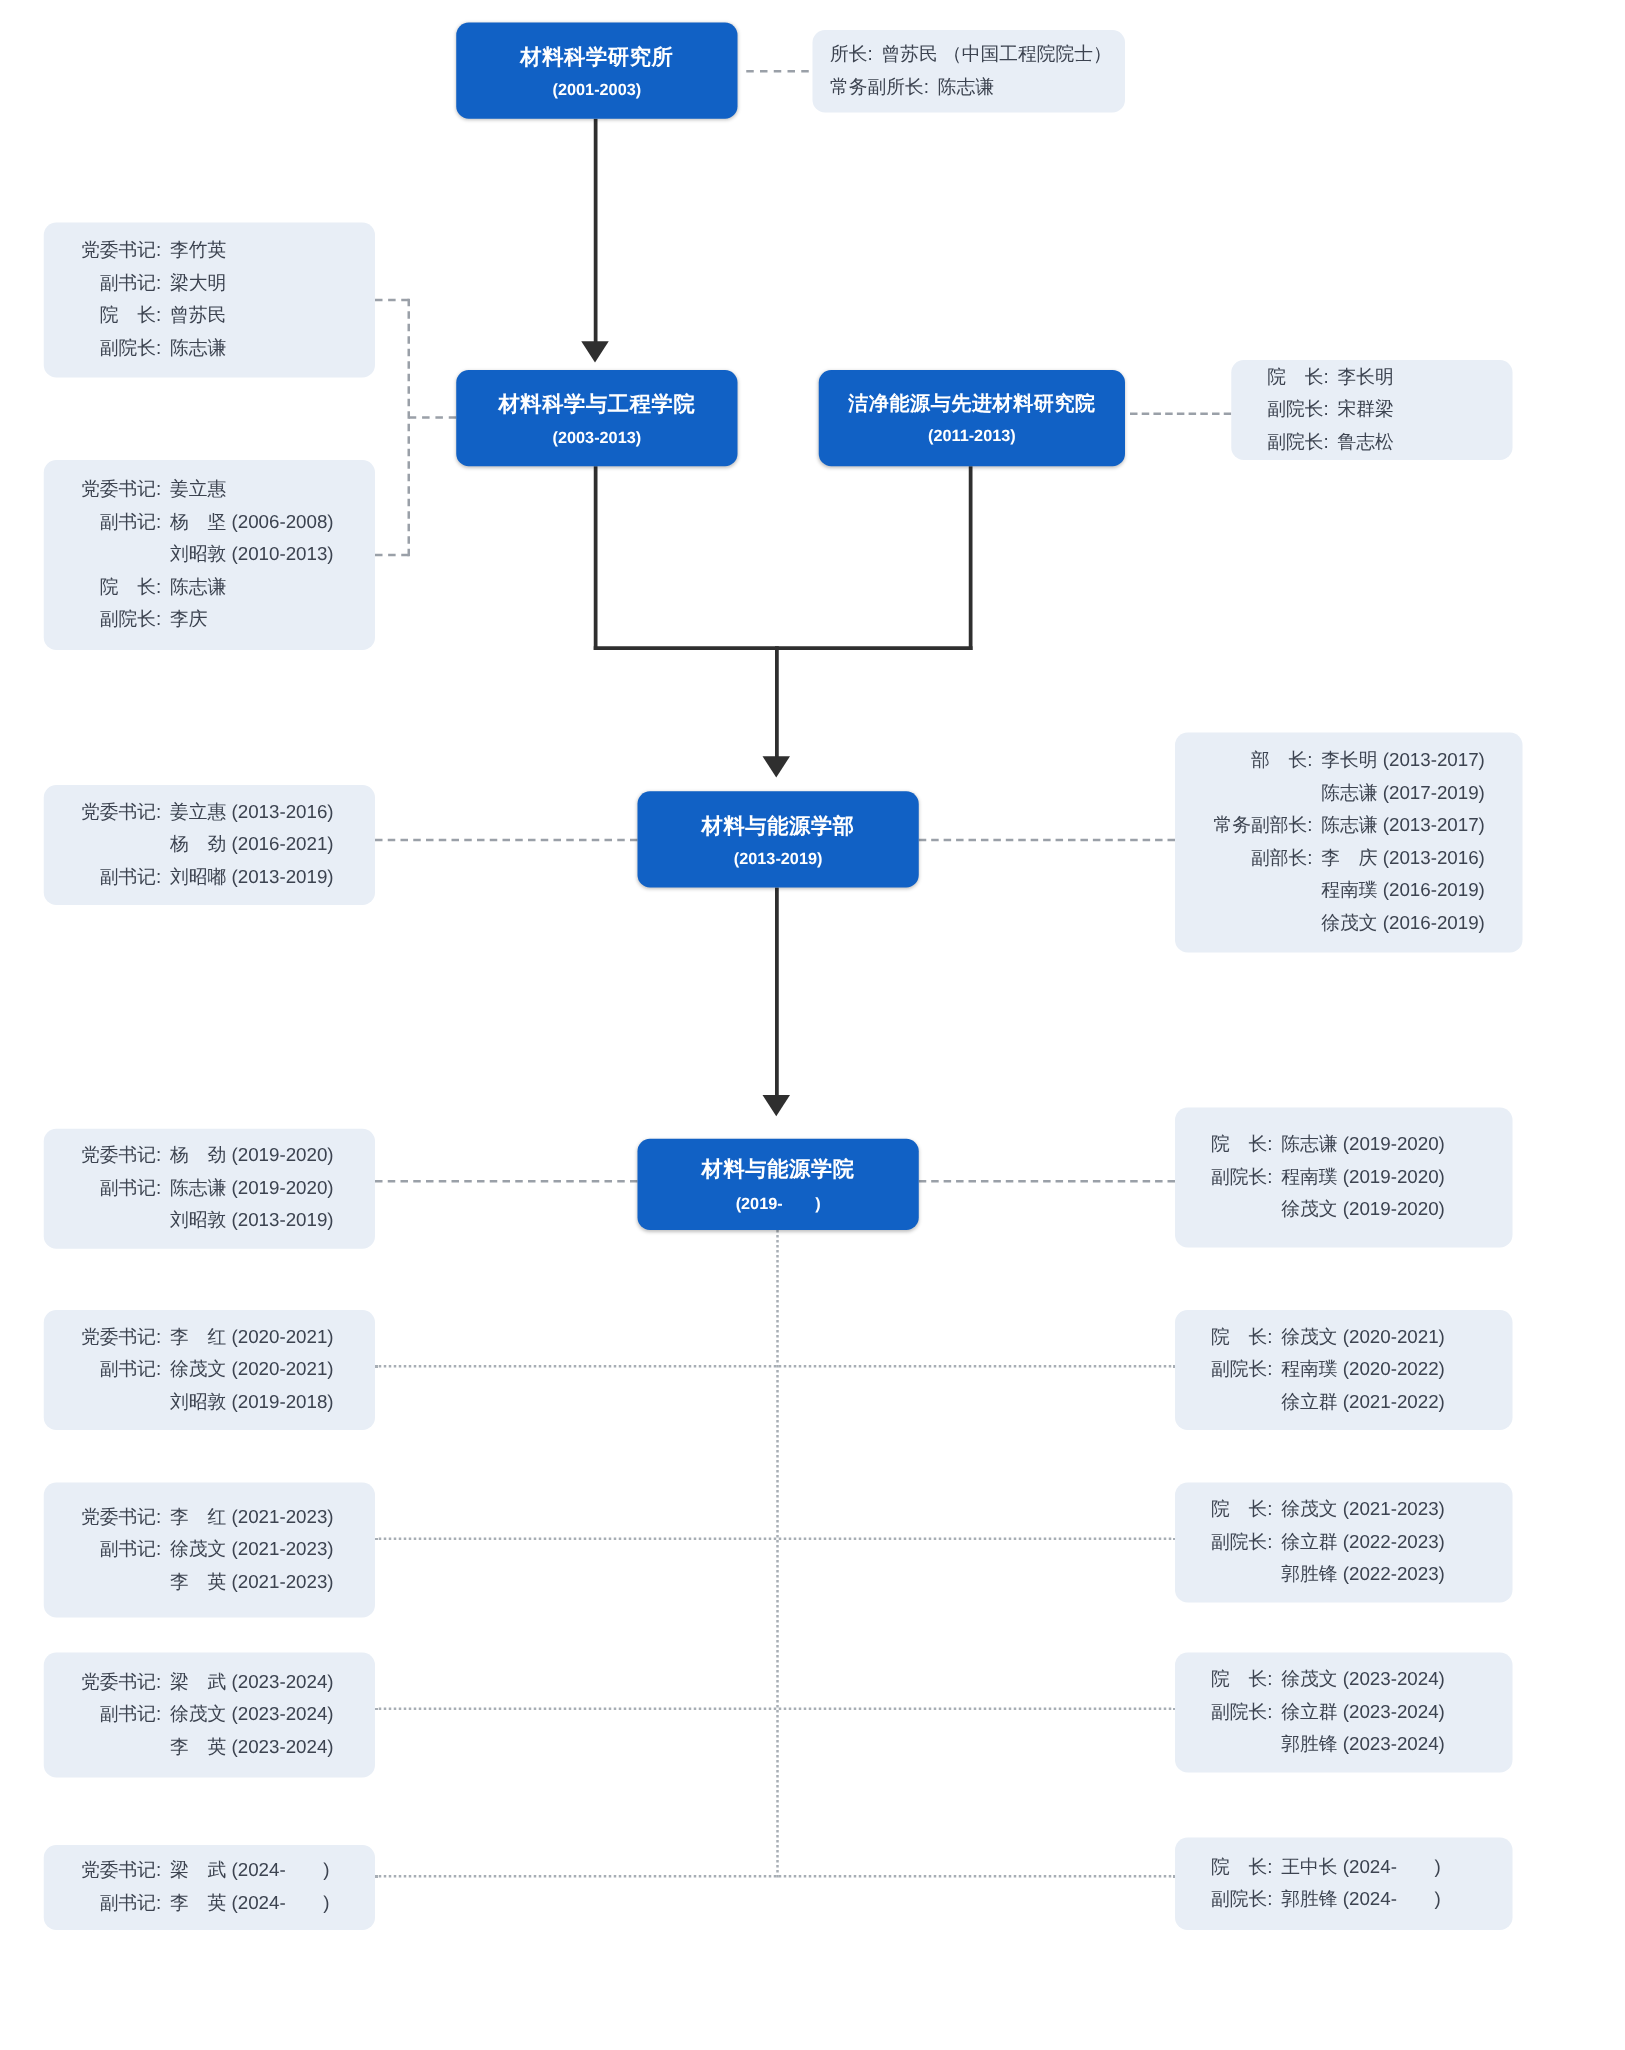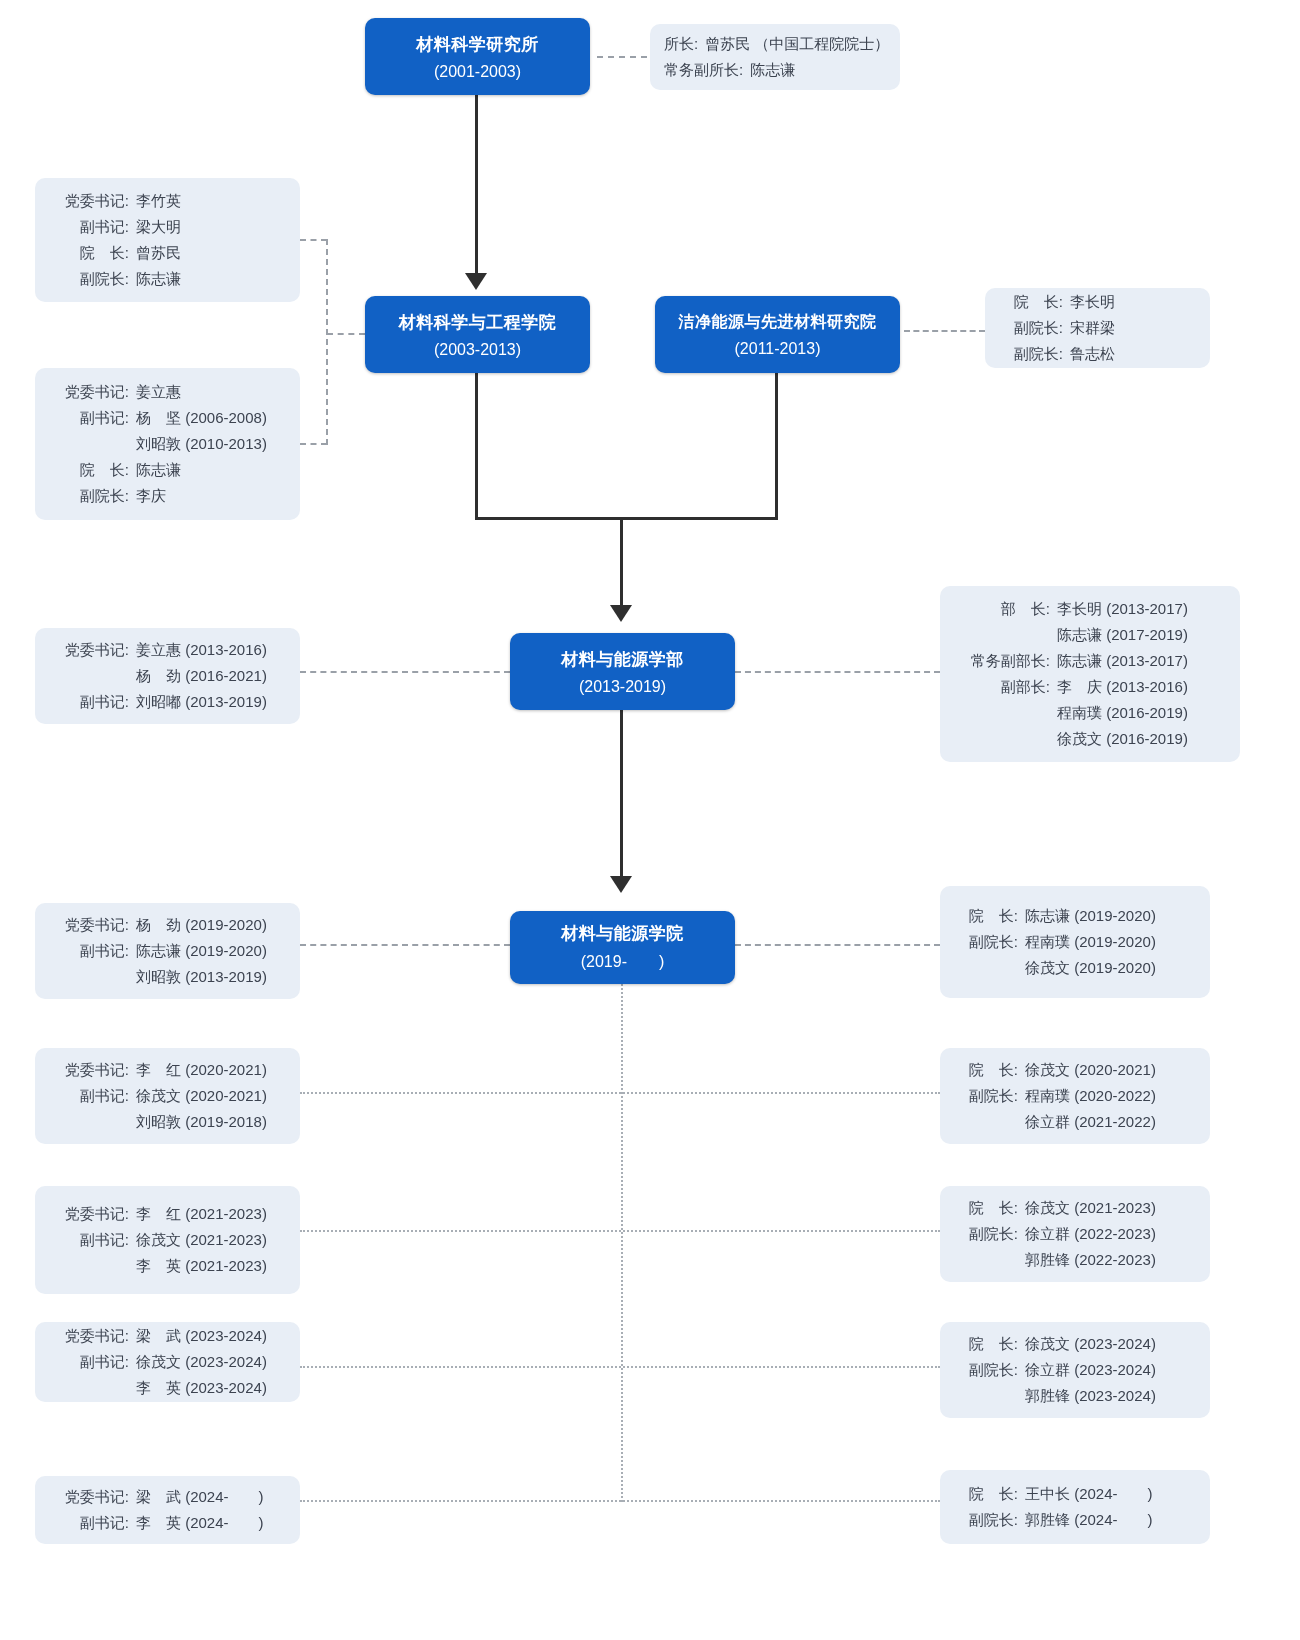--- a/index.html
+++ b/index.html
@@ -8,21 +8,21 @@
     position:relative;width:1300px;height:1640px;background:#fff;
     font-family:"Liberation Sans","DejaVu Sans",sans-serif;overflow:hidden;border-radius:25px;
   }
   
   .node{
     position:absolute;background:var(--node-bg,#1161C5);color:var(--node-text,#fff);
     border-radius:10px;display:flex;flex-direction:column;align-items:center;justify-content:center;
     gap:7px;box-shadow:0 1px 3px rgba(0,0,0,.25);
   }
   .node .t{font-weight:bold;font-size:17px;letter-spacing:.5px;white-space:pre;}
-  .node .y{font-weight:normal;font-size:16px;white-space:pre;}
+  .node .y{font-weight:bold;font-size:13px;white-space:pre;}
   
   .info{
     position:absolute;background:var(--info-bg,#E8EEF6);border-radius:10px;
     color:var(--info-text,#3C4350);font-size:15px;display:flex;flex-direction:column;
     justify-content:center;padding:10px 14px;box-sizing:border-box;
   }
   .line{line-height:26px;white-space:pre;}
   .lbl{display:inline-block;text-align:right;margin-right:7px;}
   .w5 .lbl{width:80px;}
   .w6 .lbl{width:96px;}
@@ -130,21 +130,21 @@
       <div class="line"><span class="lbl">副院长:</span><span class="val">宋群梁</span></div>
       <div class="line"><span class="lbl">副院长:</span><span class="val">鲁志松</span></div>
     </div>
 
   <div class="info w5" style="left:35px;top:628px;width:265px;height:96px">
       <div class="line"><span class="lbl">党委书记:</span><span class="val">姜立惠 (2013-2016)</span></div>
       <div class="line"><span class="lbl"></span><span class="val">杨　劲 (2016-2021)</span></div>
       <div class="line"><span class="lbl">副书记:</span><span class="val">刘昭嘟 (2013-2019)</span></div>
     </div>
 
-  <div class="info w6" style="left:940px;top:586px;width:300px;height:176px">
+  <div class="info w6" style="left:940px;top:586px;width:278px;height:176px">
       <div class="line"><span class="lbl">部　长:</span><span class="val">李长明 (2013-2017)</span></div>
       <div class="line"><span class="lbl"></span><span class="val">陈志谦 (2017-2019)</span></div>
       <div class="line"><span class="lbl">常务副部长:</span><span class="val">陈志谦 (2013-2017)</span></div>
       <div class="line"><span class="lbl">副部长:</span><span class="val">李　庆 (2013-2016)</span></div>
       <div class="line"><span class="lbl"></span><span class="val">程南璞 (2016-2019)</span></div>
       <div class="line"><span class="lbl"></span><span class="val">徐茂文 (2016-2019)</span></div>
     </div>
 
   <div class="info w5" style="left:35px;top:903px;width:265px;height:96px">
       <div class="line"><span class="lbl">党委书记:</span><span class="val">杨　劲 (2019-2020)</span></div>
@@ -175,21 +175,21 @@
       <div class="line"><span class="lbl">副书记:</span><span class="val">徐茂文 (2021-2023)</span></div>
       <div class="line"><span class="lbl"></span><span class="val">李　英 (2021-2023)</span></div>
     </div>
 
   <div class="info w4" style="left:940px;top:1186px;width:270px;height:96px">
       <div class="line"><span class="lbl">院　长:</span><span class="val">徐茂文 (2021-2023)</span></div>
       <div class="line"><span class="lbl">副院长:</span><span class="val">徐立群 (2022-2023)</span></div>
       <div class="line"><span class="lbl"></span><span class="val">郭胜锋 (2022-2023)</span></div>
     </div>
 
-  <div class="info w5" style="left:35px;top:1322px;width:265px;height:80px">
+  <div class="info w5" style="left:35px;top:1322px;width:265px;height:100px">
       <div class="line"><span class="lbl">党委书记:</span><span class="val">梁　武 (2023-2024)</span></div>
       <div class="line"><span class="lbl">副书记:</span><span class="val">徐茂文 (2023-2024)</span></div>
       <div class="line"><span class="lbl"></span><span class="val">李　英 (2023-2024)</span></div>
     </div>
 
   <div class="info w4" style="left:940px;top:1322px;width:270px;height:96px">
       <div class="line"><span class="lbl">院　长:</span><span class="val">徐茂文 (2023-2024)</span></div>
       <div class="line"><span class="lbl">副院长:</span><span class="val">徐立群 (2023-2024)</span></div>
       <div class="line"><span class="lbl"></span><span class="val">郭胜锋 (2023-2024)</span></div>
     </div>

